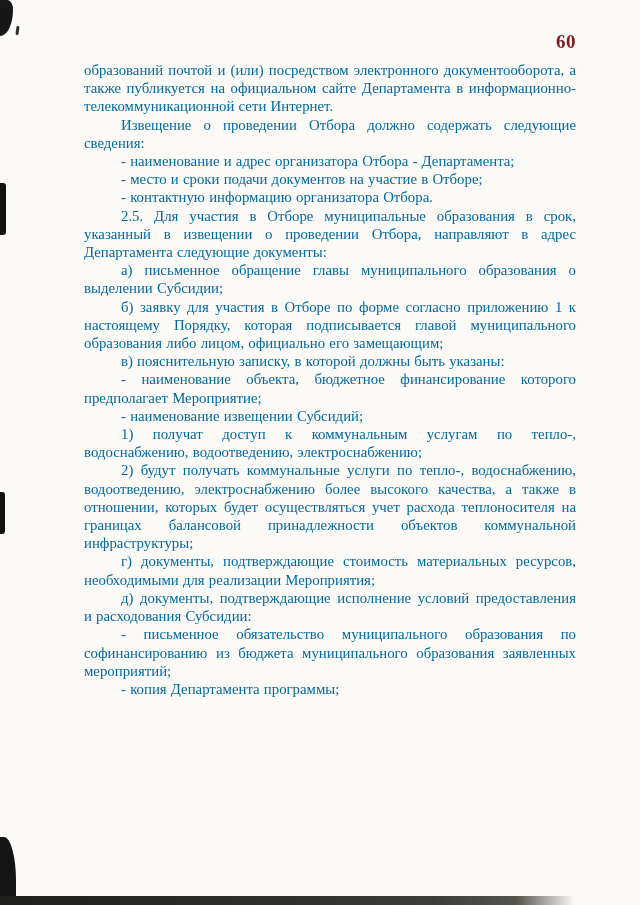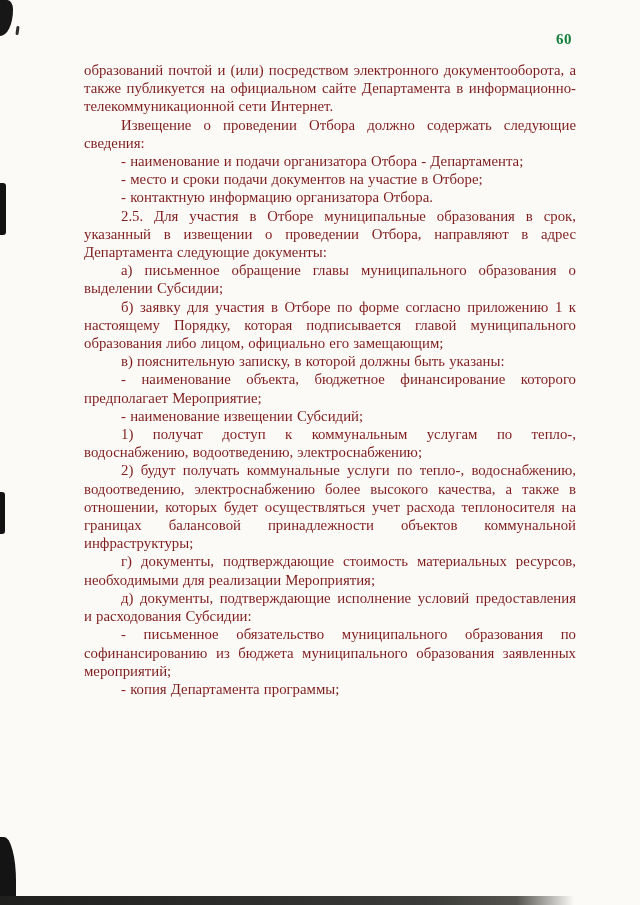--- a/index.html
+++ b/index.html
@@ -16,34 +16,34 @@
     color: #1c1c1e;
   }
   .page {
     position: absolute;
     inset: 0;
   }
   .page-number {
     position: absolute;
     top: 31px;
     left: 556px;
-    font-size: 15px;
+    font-size: 19px;
     font-weight: 700;
     letter-spacing: 0.5px;
-    color: #15803d;
+    color: #7f1d1d;
   }
   .content {
     position: absolute;
     top: 61px;
     left: 84px;
     width: 492px;
     font-size: 14.8px;
     line-height: 18.2px;
     text-align: justify;
-    color: #7f1d1d;
+    color: #0369a1;
   }
   .content p {
     margin: 0;
     padding: 0;
     text-indent: 37px;
     word-spacing: 0.5px;
   }
   .content p.no-indent {
     text-indent: 0;
   }
@@ -92,21 +92,21 @@
 </head>
 <body>
 
 <div class="page">
 
   <div class="page-number">60</div>
 
   <div class="content">
     <p class="no-indent">образований почтой и (или) посредством электронного документооборота, а также публикуется на официальном сайте Департамента в информационно-телекоммуникационной сети Интернет.</p>
     <p>Извещение о проведении Отбора должно содержать следующие сведения:</p>
-    <p>- наименование и подачи организатора Отбора - Департамента;</p>
+    <p>- наименование и адрес организатора Отбора - Департамента;</p>
     <p>- место и сроки подачи документов на участие в Отборе;</p>
     <p>- контактную информацию организатора Отбора.</p>
     <p>2.5. Для участия в Отборе муниципальные образования в срок, указанный в извещении о проведении Отбора, направляют в адрес Департамента следующие документы:</p>
     <p>а) письменное обращение главы муниципального образования о выделении Субсидии;</p>
     <p>б) заявку для участия в Отборе по форме согласно приложению 1 к настоящему Порядку, которая подписывается главой муниципального образования либо лицом, официально его замещающим;</p>
     <p>в) пояснительную записку, в которой должны быть указаны:</p>
     <p>- наименование объекта, бюджетное финансирование которого предполагает Мероприятие;</p>
     <p>- наименование извещении Субсидий;</p>
     <p>1) получат доступ к коммунальным услугам по тепло-, водоснабжению, водоотведению, электроснабжению;</p>
     <p>2) будут получать коммунальные услуги по тепло-, водоснабжению, водоотведению, электроснабжению более высокого качества, а также в отношении, которых будет осуществляться учет расхода теплоносителя на границах балансовой принадлежности объектов коммунальной инфраструктуры;</p>

